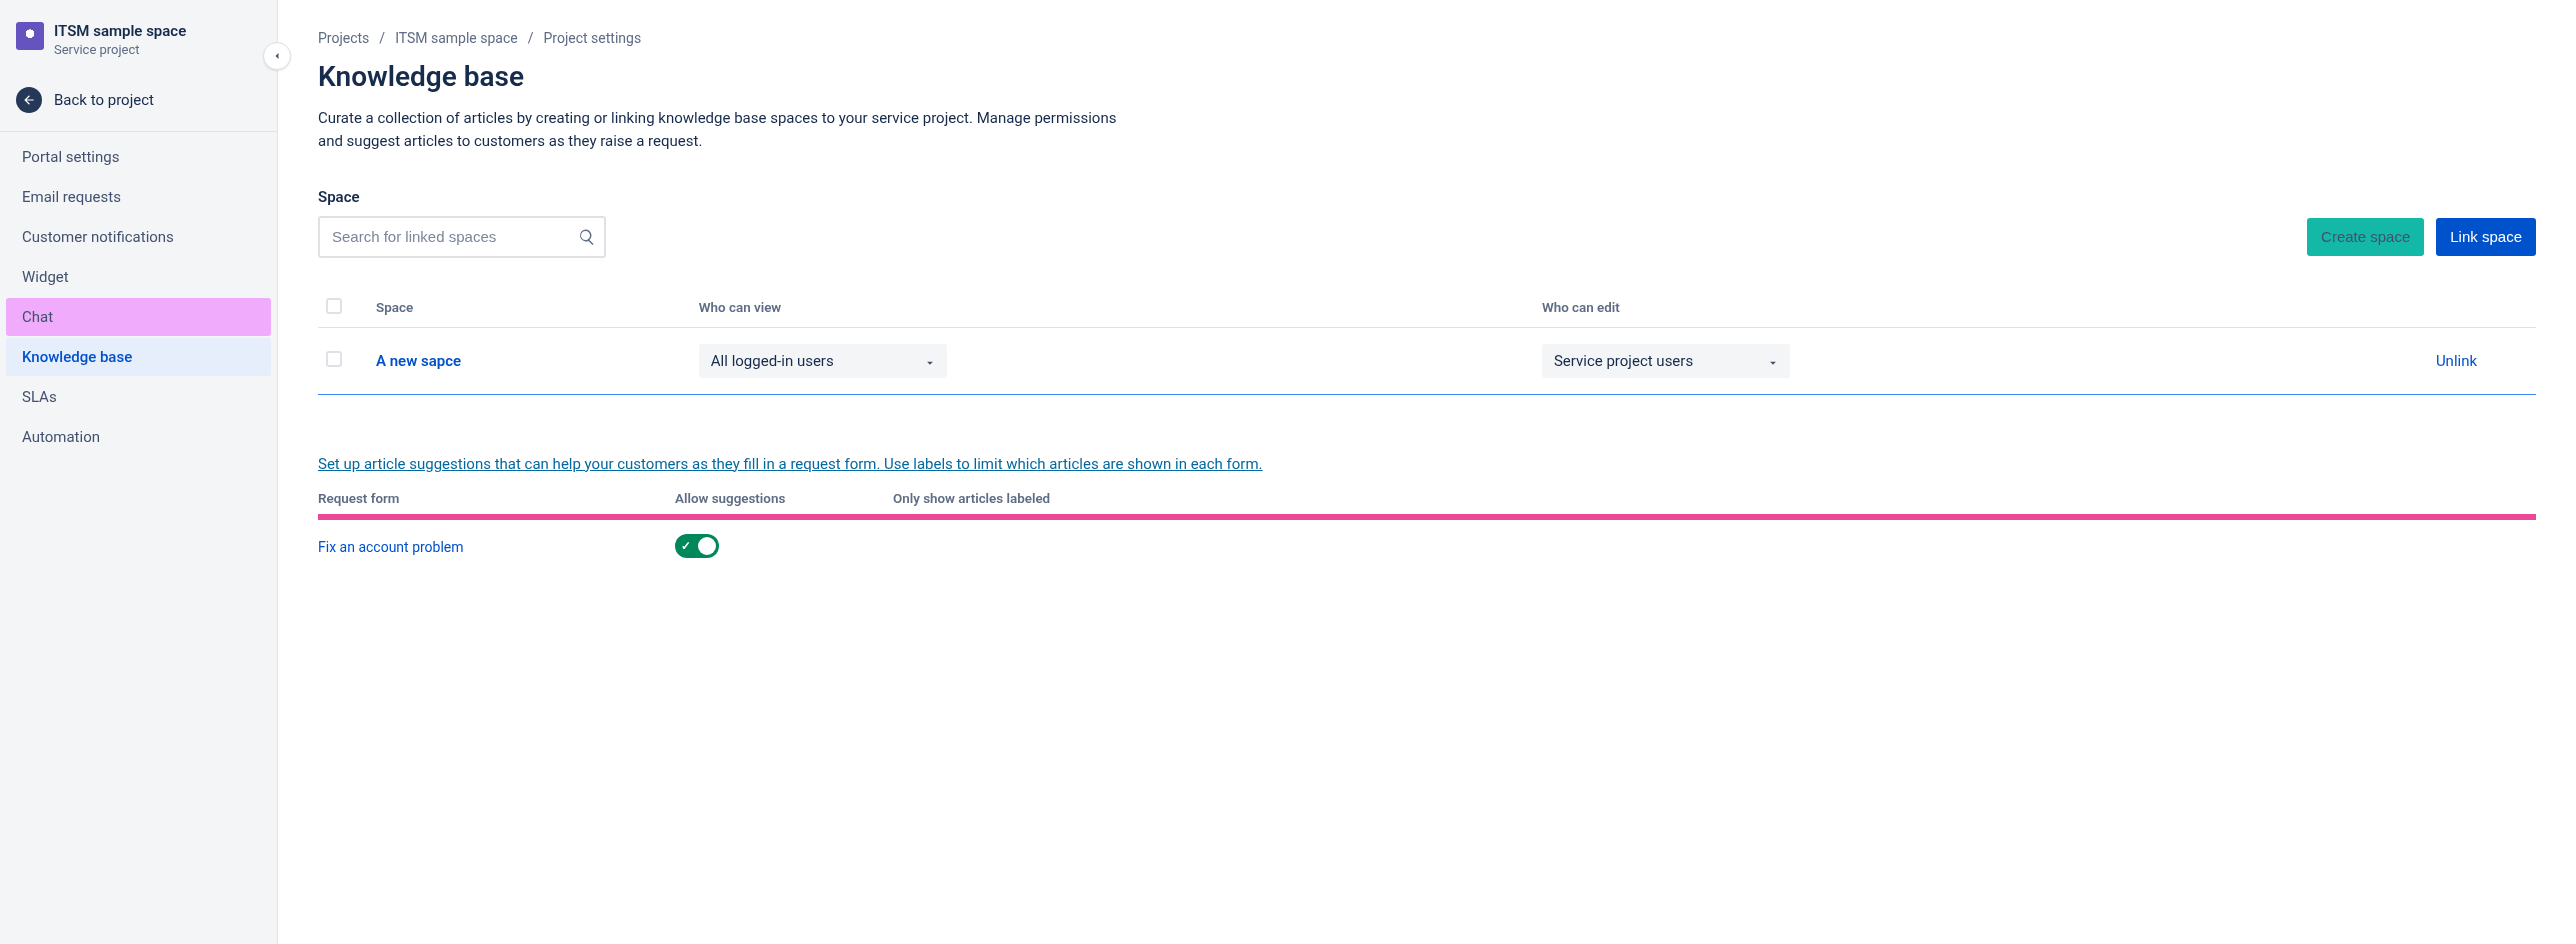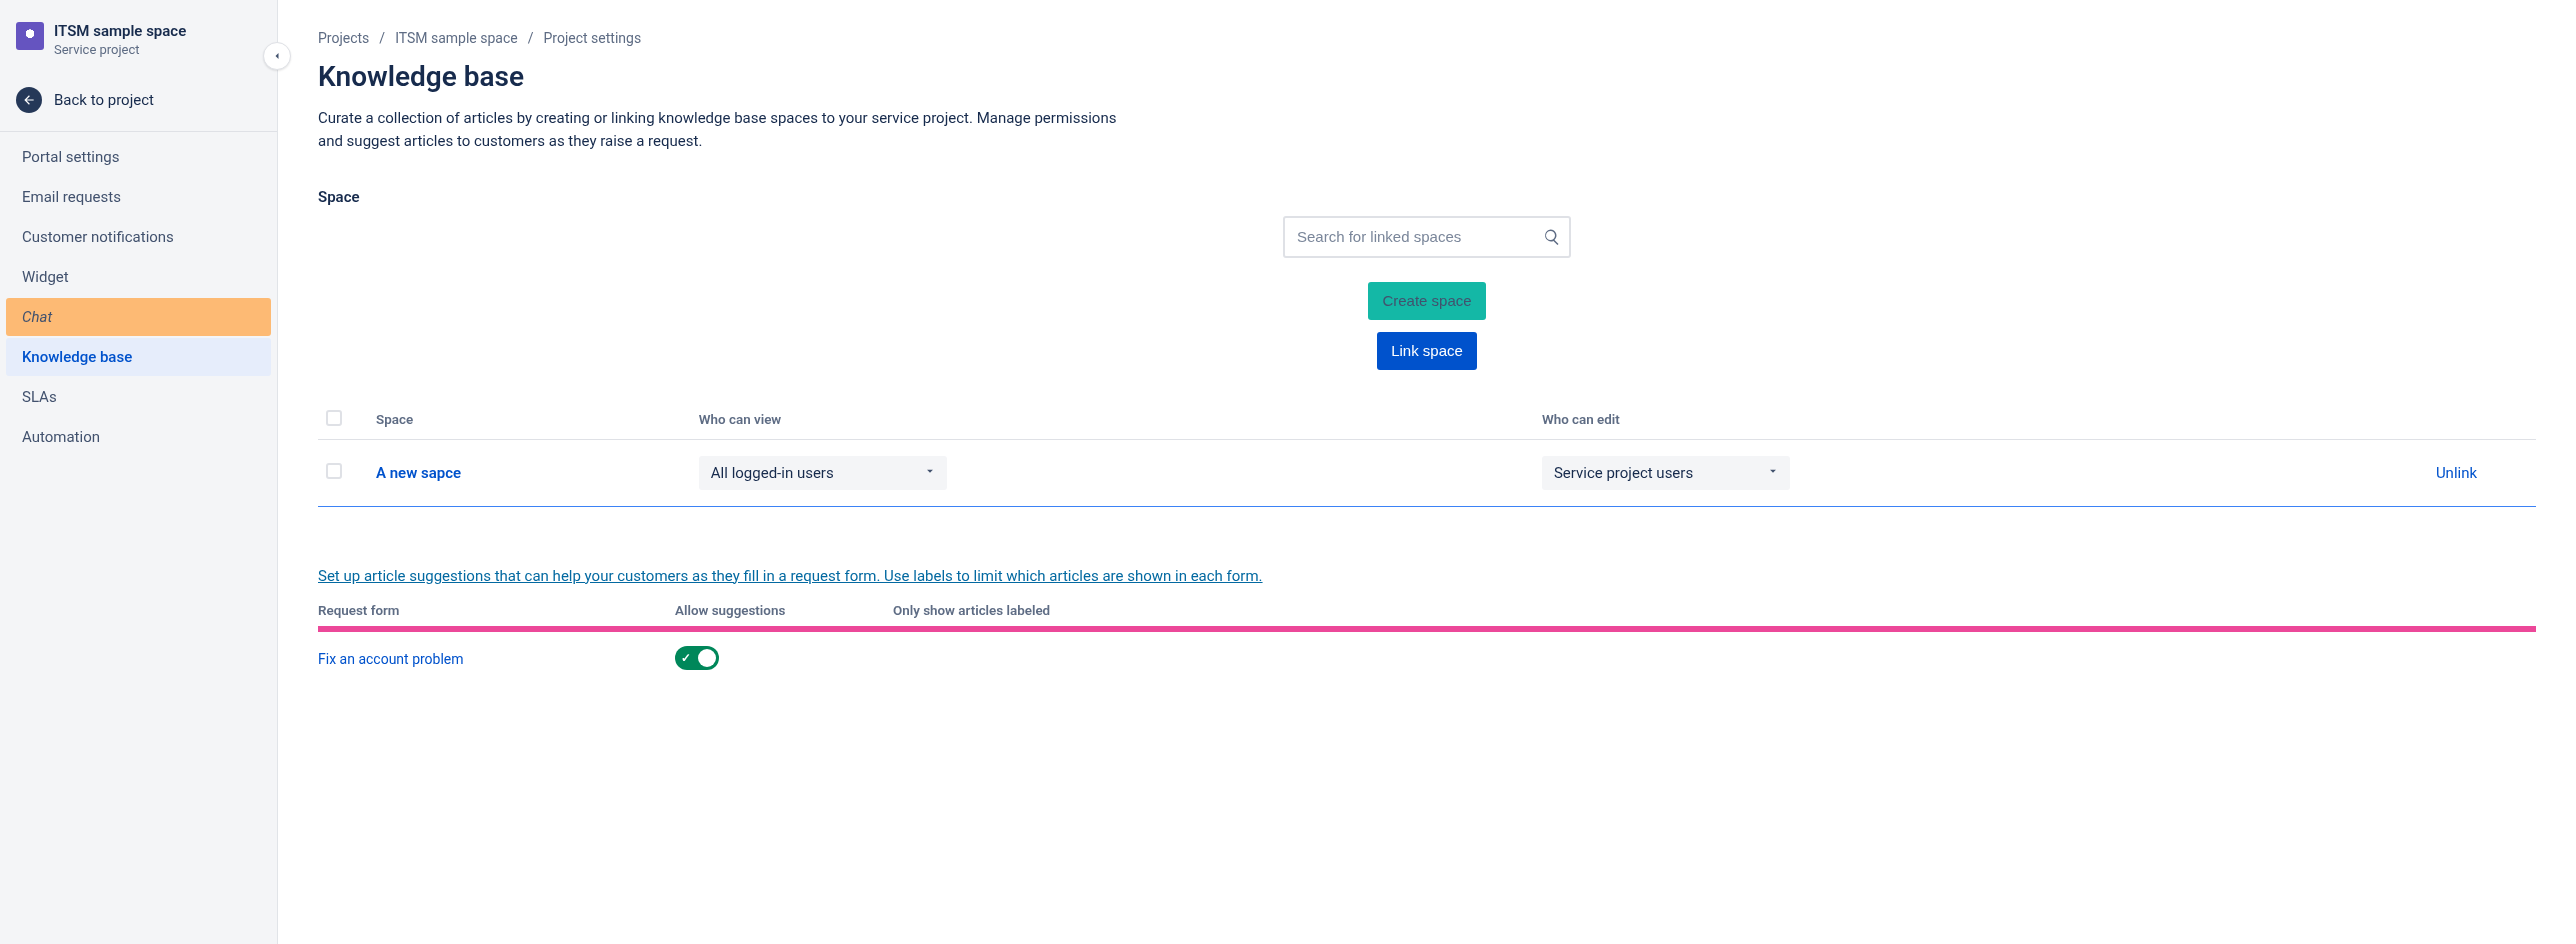--- a/index.html
+++ b/index.html
@@ -68,40 +68,40 @@
   .back-label{font-size:15px;color:#172B4D;}
   .divider { height:1px; background:#dfe1e6; margin: 6px 0;}
   .nav-item {
     padding: 10px 16px;
     font-size: 15px;
     color: #42526E;
     cursor:pointer;
     border-radius:3px;
     margin: 2px 6px;
   }
-  .nav-item.hover { background:#fdba74;font-style:italic;}
+  .nav-item.hover { background:#f0abfc;}
   .nav-item.active { background:#E6EDFB; color:#0052CC; font-weight:500;}
   .main {
     flex:1;
     padding: 30px 40px 40px 40px;
     overflow:auto;
   }
   .breadcrumb {
     display:flex; gap:10px; align-items:center;
     color:#5E6C84; font-size:14px; margin-bottom: 14px;
   }
   .breadcrumb .crumb { color:#5E6C84; cursor:pointer;}
   .breadcrumb .sep { color:#5E6C84;}
   h1.page-title {
     font-size: 28px; font-weight:600; color:#172B4D; margin-bottom: 14px;
   }
   .desc { font-size:15px; color:#172B4D; line-height:1.55; max-width: 814px; margin-bottom: 34px;}
   .section-label { font-weight:600; font-size:15px; margin-bottom:10px;}
   .space-bar {
-    display:flex; align-items:center; gap:12px; margin-bottom: 30px; flex-direction: column;
+    display:flex; align-items:center; gap:12px; margin-bottom: 30px;
   }
   .search-box {
     position:relative;
     width: 288px;
   }
   .search-box input{
     width:100%; height:42px; border:2px solid #DFE1E6; border-radius:3px;
     padding: 0 36px 0 12px; font-size:15px; color:#172B4D; background:#fff;
   }
   .search-box input::placeholder{color:#7A869A;}
@@ -123,21 +123,21 @@
   }
   .table tbody td{
     padding: 16px 8px; border-bottom:1px solid #3b82f6; font-size:15px; vertical-align:middle;
   }
   .chk {
     width:16px;height:16px;border:2px solid #DFE1E6;border-radius:3px;display:inline-block;cursor:pointer;
   }
   .link { color:#0052CC; cursor:pointer;}
   .link.bold{font-weight:600;}
   .select {
-    display:flex; align-items:flex-start; justify-content:space-between;
+    display:flex; align-items:flex-end; justify-content:space-between;
     background:#F4F5F7; border-radius:3px; padding: 8px 10px 8px 12px;
     width: 248px; cursor:pointer; color:#172B4D;
   }
   .select svg{width:14px;height:14px;fill:#42526E;}
   .subsection { margin-top: 60px;}
   .sub-title { font-size:18px; font-weight:600; margin-bottom:10px;}
   .sub-desc { font-size:15px; color:#0369a1; margin-bottom:18px;text-decoration:underline;}
   .sug-head {
     display:flex; border-bottom:6px solid #ec4899; padding-bottom:8px;
     color:#5E6C84; font-size:13.4px; font-weight:600;

